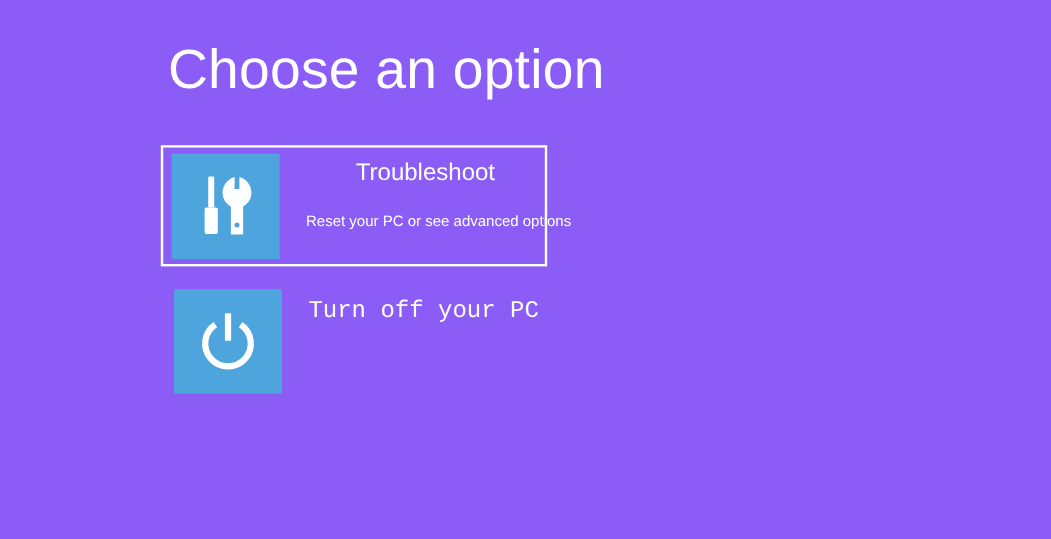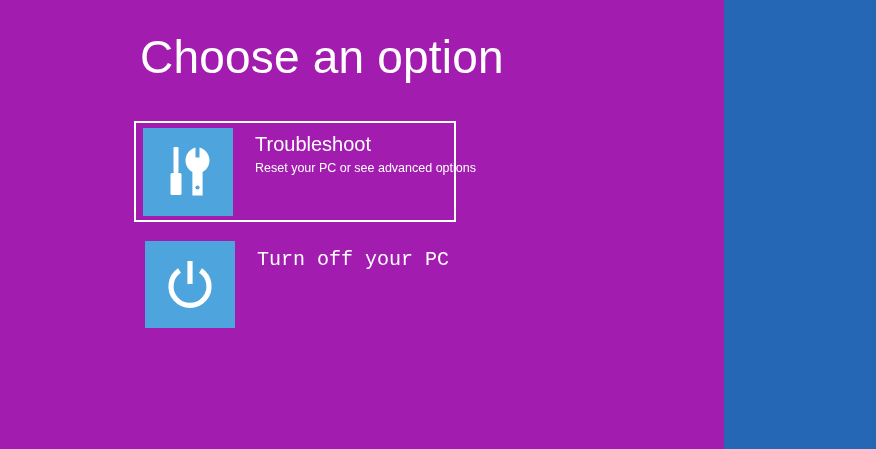--- a/index.html
+++ b/index.html
@@ -10,24 +10,23 @@
     width: 876px;
     height: 449px;
     overflow: hidden;
     background: #2566b5;
     font-family: "Liberation Sans", sans-serif;
     -webkit-font-smoothing: antialiased;
   }
 
   .recovery-screen {
     position: relative;
-    width: 696px;
+    width: 876px;
     height: 449px;
-    background: #a21caf;
-    padding-left: 28px;
+    background: #8b5cf6;
   }
 
   
   .page-title {
     position: absolute;
     left: 140px;
     top: 33px;
     font-size: 46px;
     font-weight: 300;
     line-height: 1.08;
@@ -83,36 +82,37 @@
   }
 
   .option-shutdown .option-icon-tile {
     height: 87px;
   }
 
   .option-text {
     padding-left: 22px;
     padding-top: 4px;
     min-width: 0;
+    text-align: center;
   }
 
   .option-shutdown .option-text {
     padding-top: 6px;
   }
 
   .option-heading {
     font-size: 20px;
     font-weight: 300;
     color: #ffffff;
     line-height: 1.25;
     white-space: nowrap;
   }
 
   .option-subtext {
-    margin-top: 3px;
+    margin-top: 19px;
     font-size: 12.5px;
     font-weight: 400;
     color: #ffffff;
     line-height: 1.3;
     white-space: nowrap;
   }
 
   .icon-svg {
     display: block;
   }

